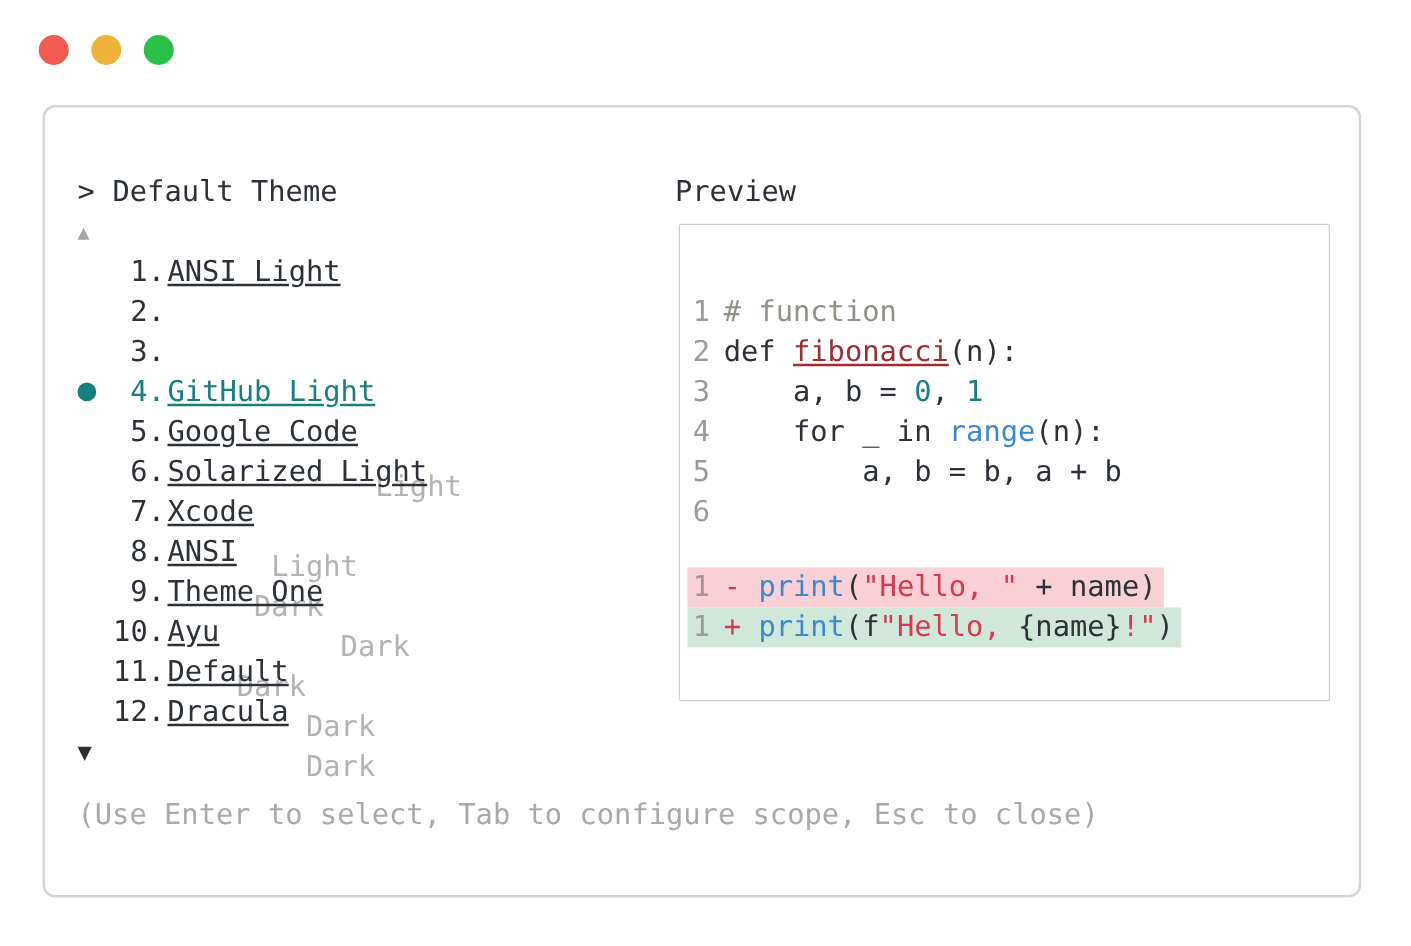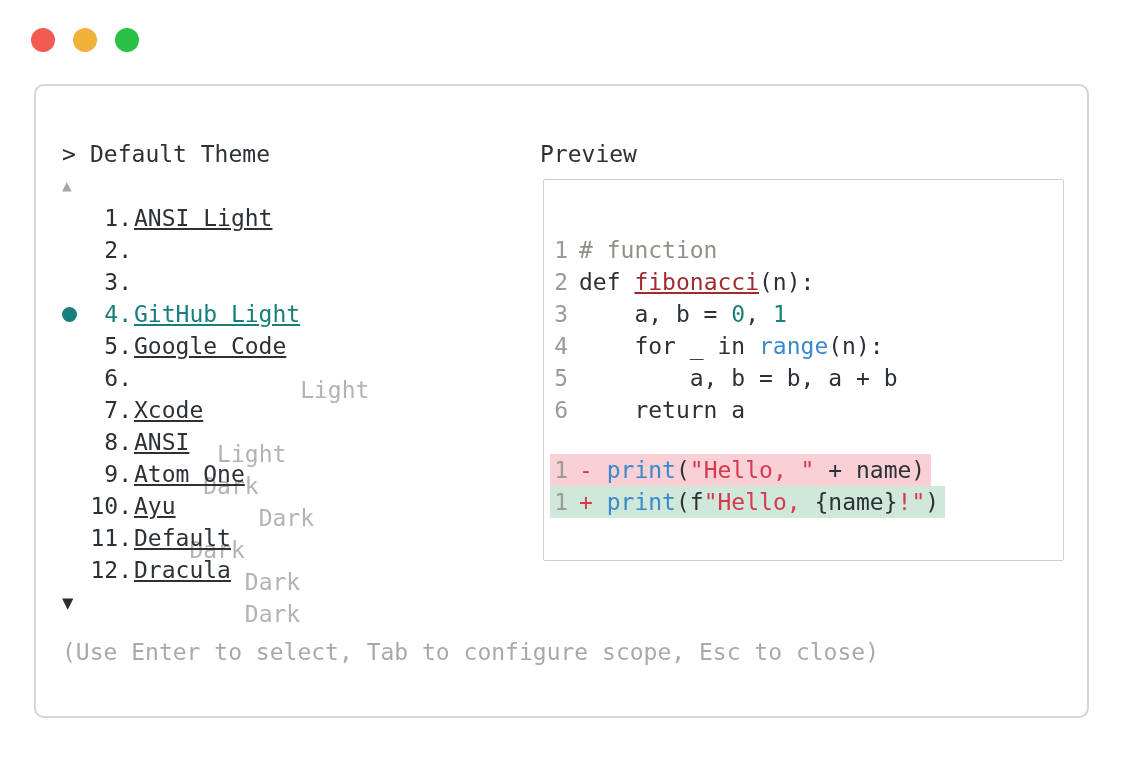--- a/index.html
+++ b/index.html
@@ -103,38 +103,39 @@
   </div>
           <div class="row">
     <span class="marker"></span>
     <span class="num">5.</span>
     <span class="nm">Google Code</span>
     <span class="muted"> Light</span>
   </div>
           <div class="row">
     <span class="marker"></span>
     <span class="num">6.</span>
+    <span class="nm">Solarized Light</span>
     
   </div>
           <div class="row">
     <span class="marker"></span>
     <span class="num">7.</span>
     <span class="nm">Xcode</span>
     <span class="muted"> Light</span>
   </div>
           <div class="row">
     <span class="marker"></span>
     <span class="num">8.</span>
     <span class="nm">ANSI</span>
     <span class="muted"> Dark</span>
   </div>
           <div class="row">
     <span class="marker"></span>
     <span class="num">9.</span>
-    <span class="nm">Atom One</span>
+    <span class="nm">Theme One</span>
     <span class="muted"> Dark</span>
   </div>
           <div class="row">
     <span class="marker"></span>
     <span class="num">10.</span>
     <span class="nm">Ayu</span>
     <span class="muted"> Dark</span>
   </div>
           <div class="row">
     <span class="marker"></span>
@@ -167,21 +168,21 @@
     <span class="ln">3</span>
   <span class="tk-plain">    a, b = </span><span class="tk-numlit">0</span><span class="tk-plain">, </span><span class="tk-numlit">1</span></div>
           <div class="cline">
     <span class="ln">4</span>
   <span class="tk-plain">    for _ in </span><span class="tk-call">range</span><span class="tk-plain">(n):</span></div>
           <div class="cline">
     <span class="ln">5</span>
   <span class="tk-plain">        a, b = b, a + b</span></div>
           <div class="cline">
     <span class="ln">6</span>
-  <span class="tk-plain">    return a</span></div>
+  </div>
           <div class="cline gap">
     <span class="ln"></span>
   </div>
           <div class="cline del">
     <span class="ln">1</span>
   <span class="tk-sign">- </span><span class="tk-call">print</span><span class="tk-plain">(</span><span class="tk-str">"Hello, "</span><span class="tk-plain"> + name)</span></div>
           <div class="cline add">
     <span class="ln">1</span>
   <span class="tk-sign">+ </span><span class="tk-call">print</span><span class="tk-plain">(f</span><span class="tk-str">"Hello, </span><span class="tk-plain">{name}</span><span class="tk-str">!"</span><span class="tk-plain">)</span></div>
         </div>

